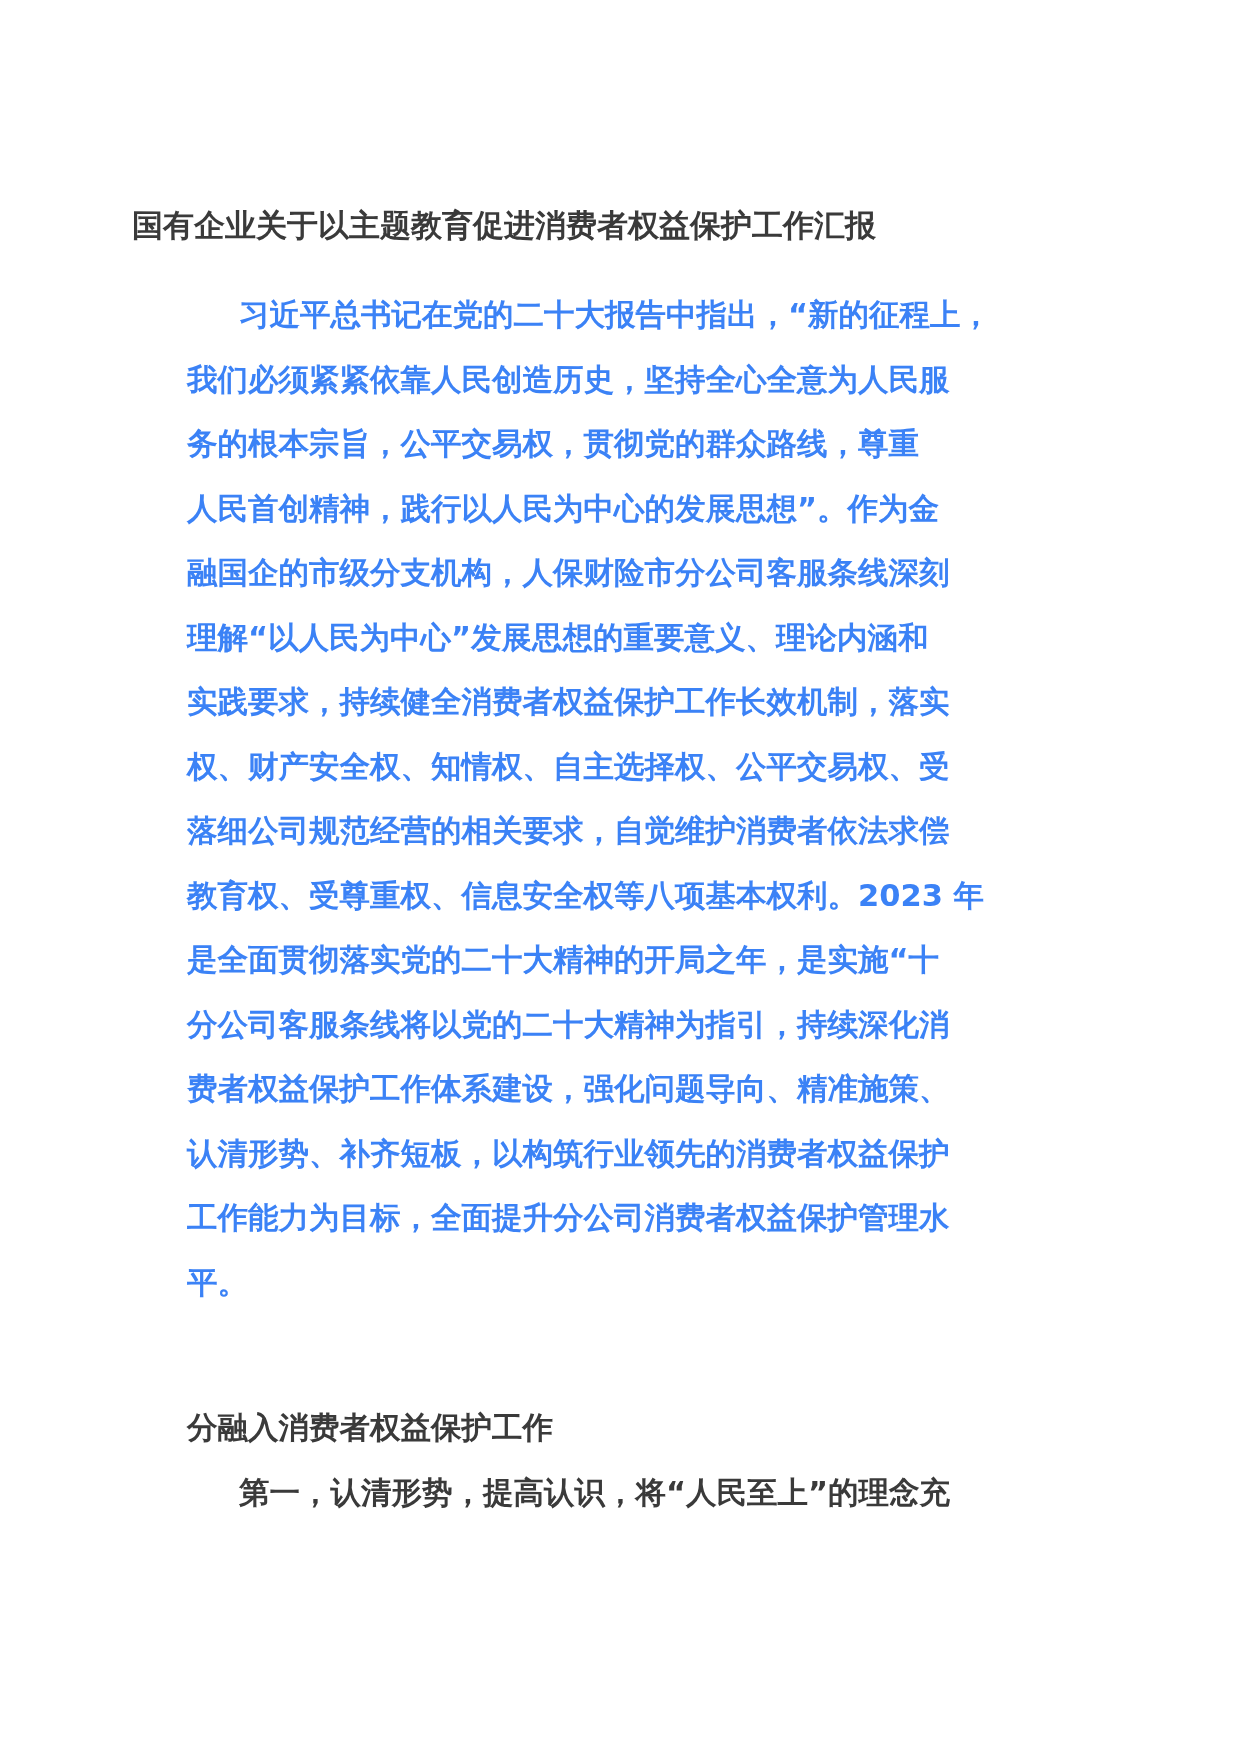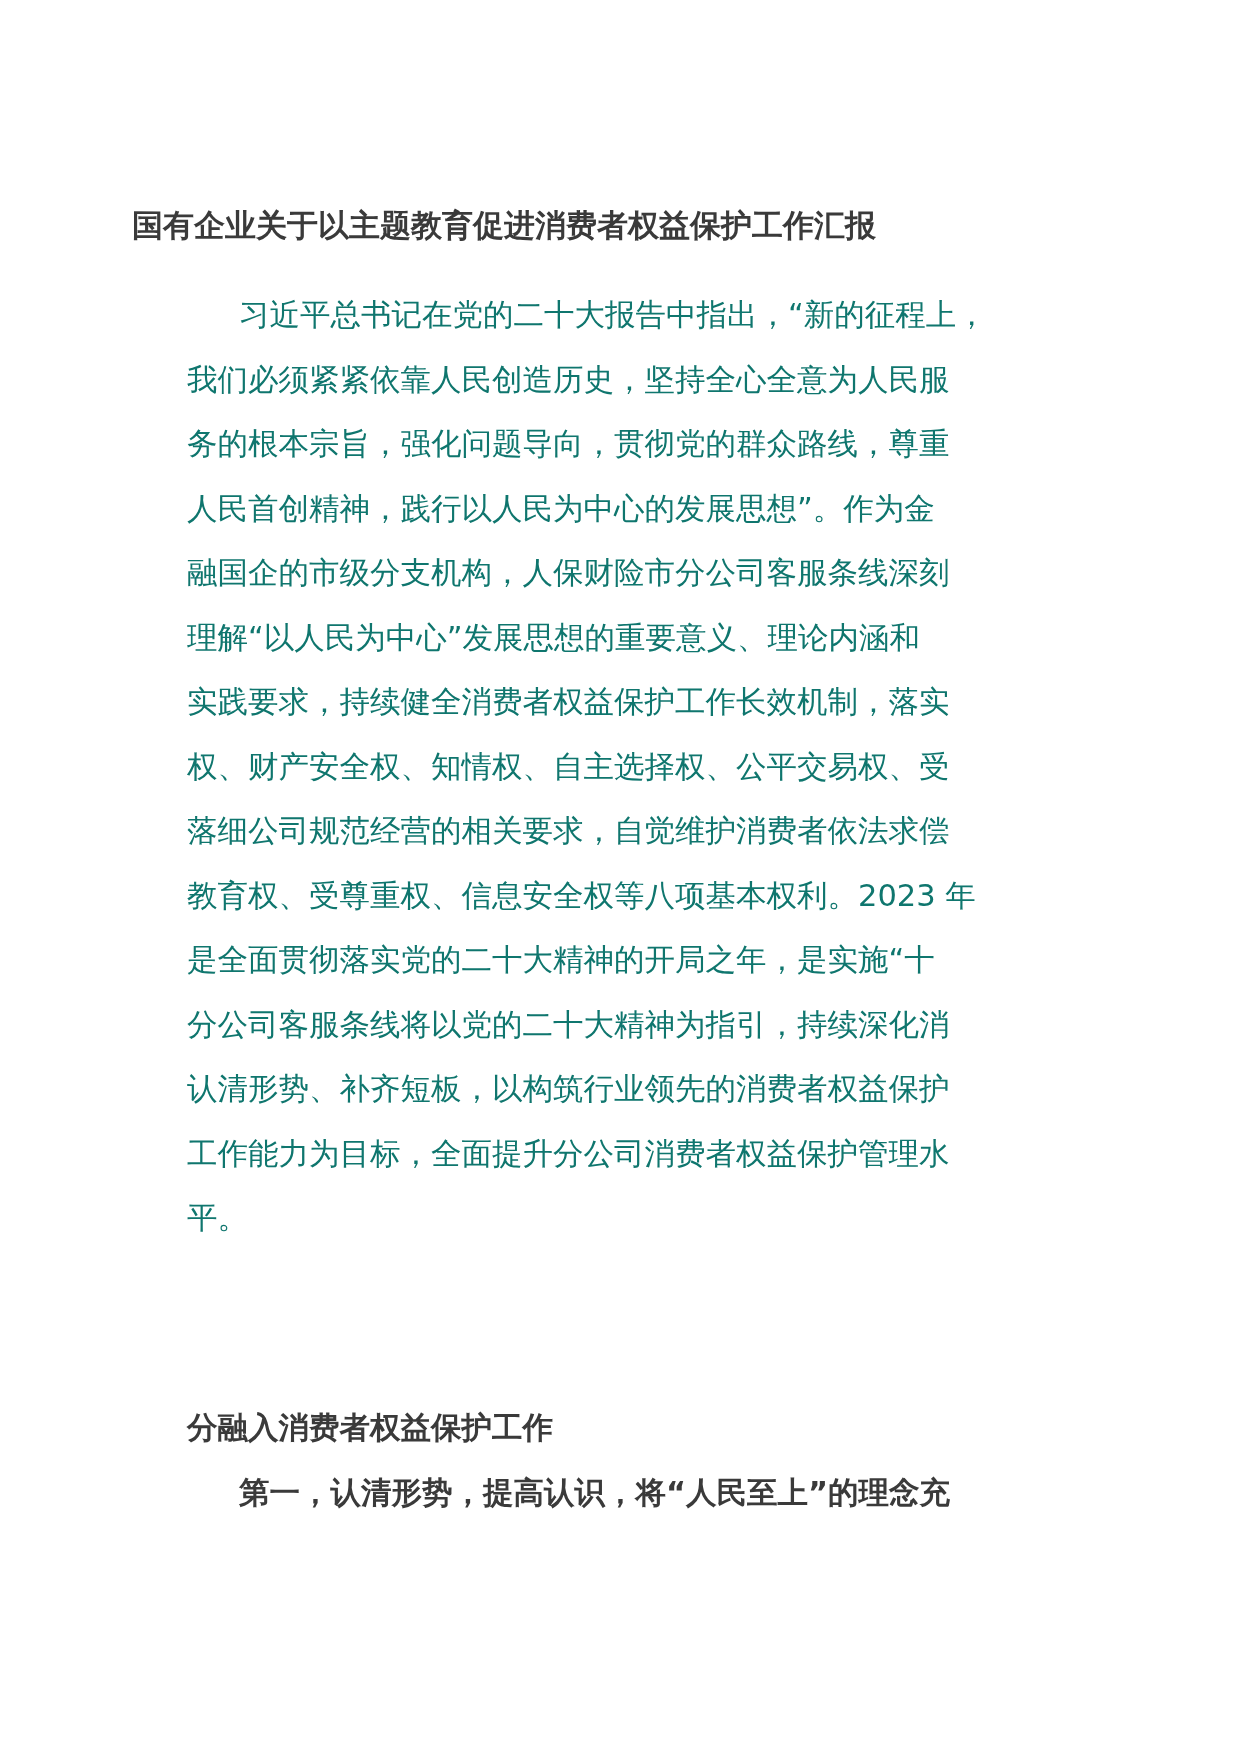--- a/index.html
+++ b/index.html
@@ -39,21 +39,22 @@
       left: 187px;
       top: 283px;
       width: 860px;
     }
     .line {
       display: block;
       height: 64.5px;
       line-height: 64.5px;
       font-size: 30.5px;
       white-space: nowrap;
-      color: #0f766e;
+      color: #3b82f6;
+      font-weight: bold;
     }
     .line.indent {
       padding-left: 52px;
     }
     .heading {
       position: absolute;
       left: 187px;
       top: 1396px;
       width: 860px;
     }
@@ -65,30 +66,31 @@
 </head>
 <body>
 
 <div class="page">
 
   <div class="title">国有企业关于以主题教育促进消费者权益保护工作汇报</div>
 
   <div class="body-text">
     <span class="line indent">习近平总书记在党的二十大报告中指出，“新的征程上，</span>
     <span class="line">我们必须紧紧依靠人民创造历史，坚持全心全意为人民服</span>
-    <span class="line">务的根本宗旨，强化问题导向，贯彻党的群众路线，尊重</span>
+    <span class="line">务的根本宗旨，公平交易权，贯彻党的群众路线，尊重</span>
     <span class="line">人民首创精神，践行以人民为中心的发展思想”。作为金</span>
     <span class="line">融国企的市级分支机构，人保财险市分公司客服条线深刻</span>
     <span class="line">理解“以人民为中心”发展思想的重要意义、理论内涵和</span>
     <span class="line">实践要求，持续健全消费者权益保护工作长效机制，落实</span>
     <span class="line">权、财产安全权、知情权、自主选择权、公平交易权、受</span>
     <span class="line">落细公司规范经营的相关要求，自觉维护消费者依法求偿</span>
     <span class="line">教育权、受尊重权、信息安全权等八项基本权利。2023 年</span>
     <span class="line">是全面贯彻落实党的二十大精神的开局之年，是实施“十</span>
     <span class="line">分公司客服条线将以党的二十大精神为指引，持续深化消</span>
+    <span class="line">费者权益保护工作体系建设，强化问题导向、精准施策、</span>
     <span class="line">认清形势、补齐短板，以构筑行业领先的消费者权益保护</span>
     <span class="line">工作能力为目标，全面提升分公司消费者权益保护管理水</span>
     <span class="line">平。</span>
   </div>
 
   <div class="heading">
     <span class="line">分融入消费者权益保护工作</span>
     <span class="line indent">第一，认清形势，提高认识，将“人民至上”的理念充</span>
   </div>
 

